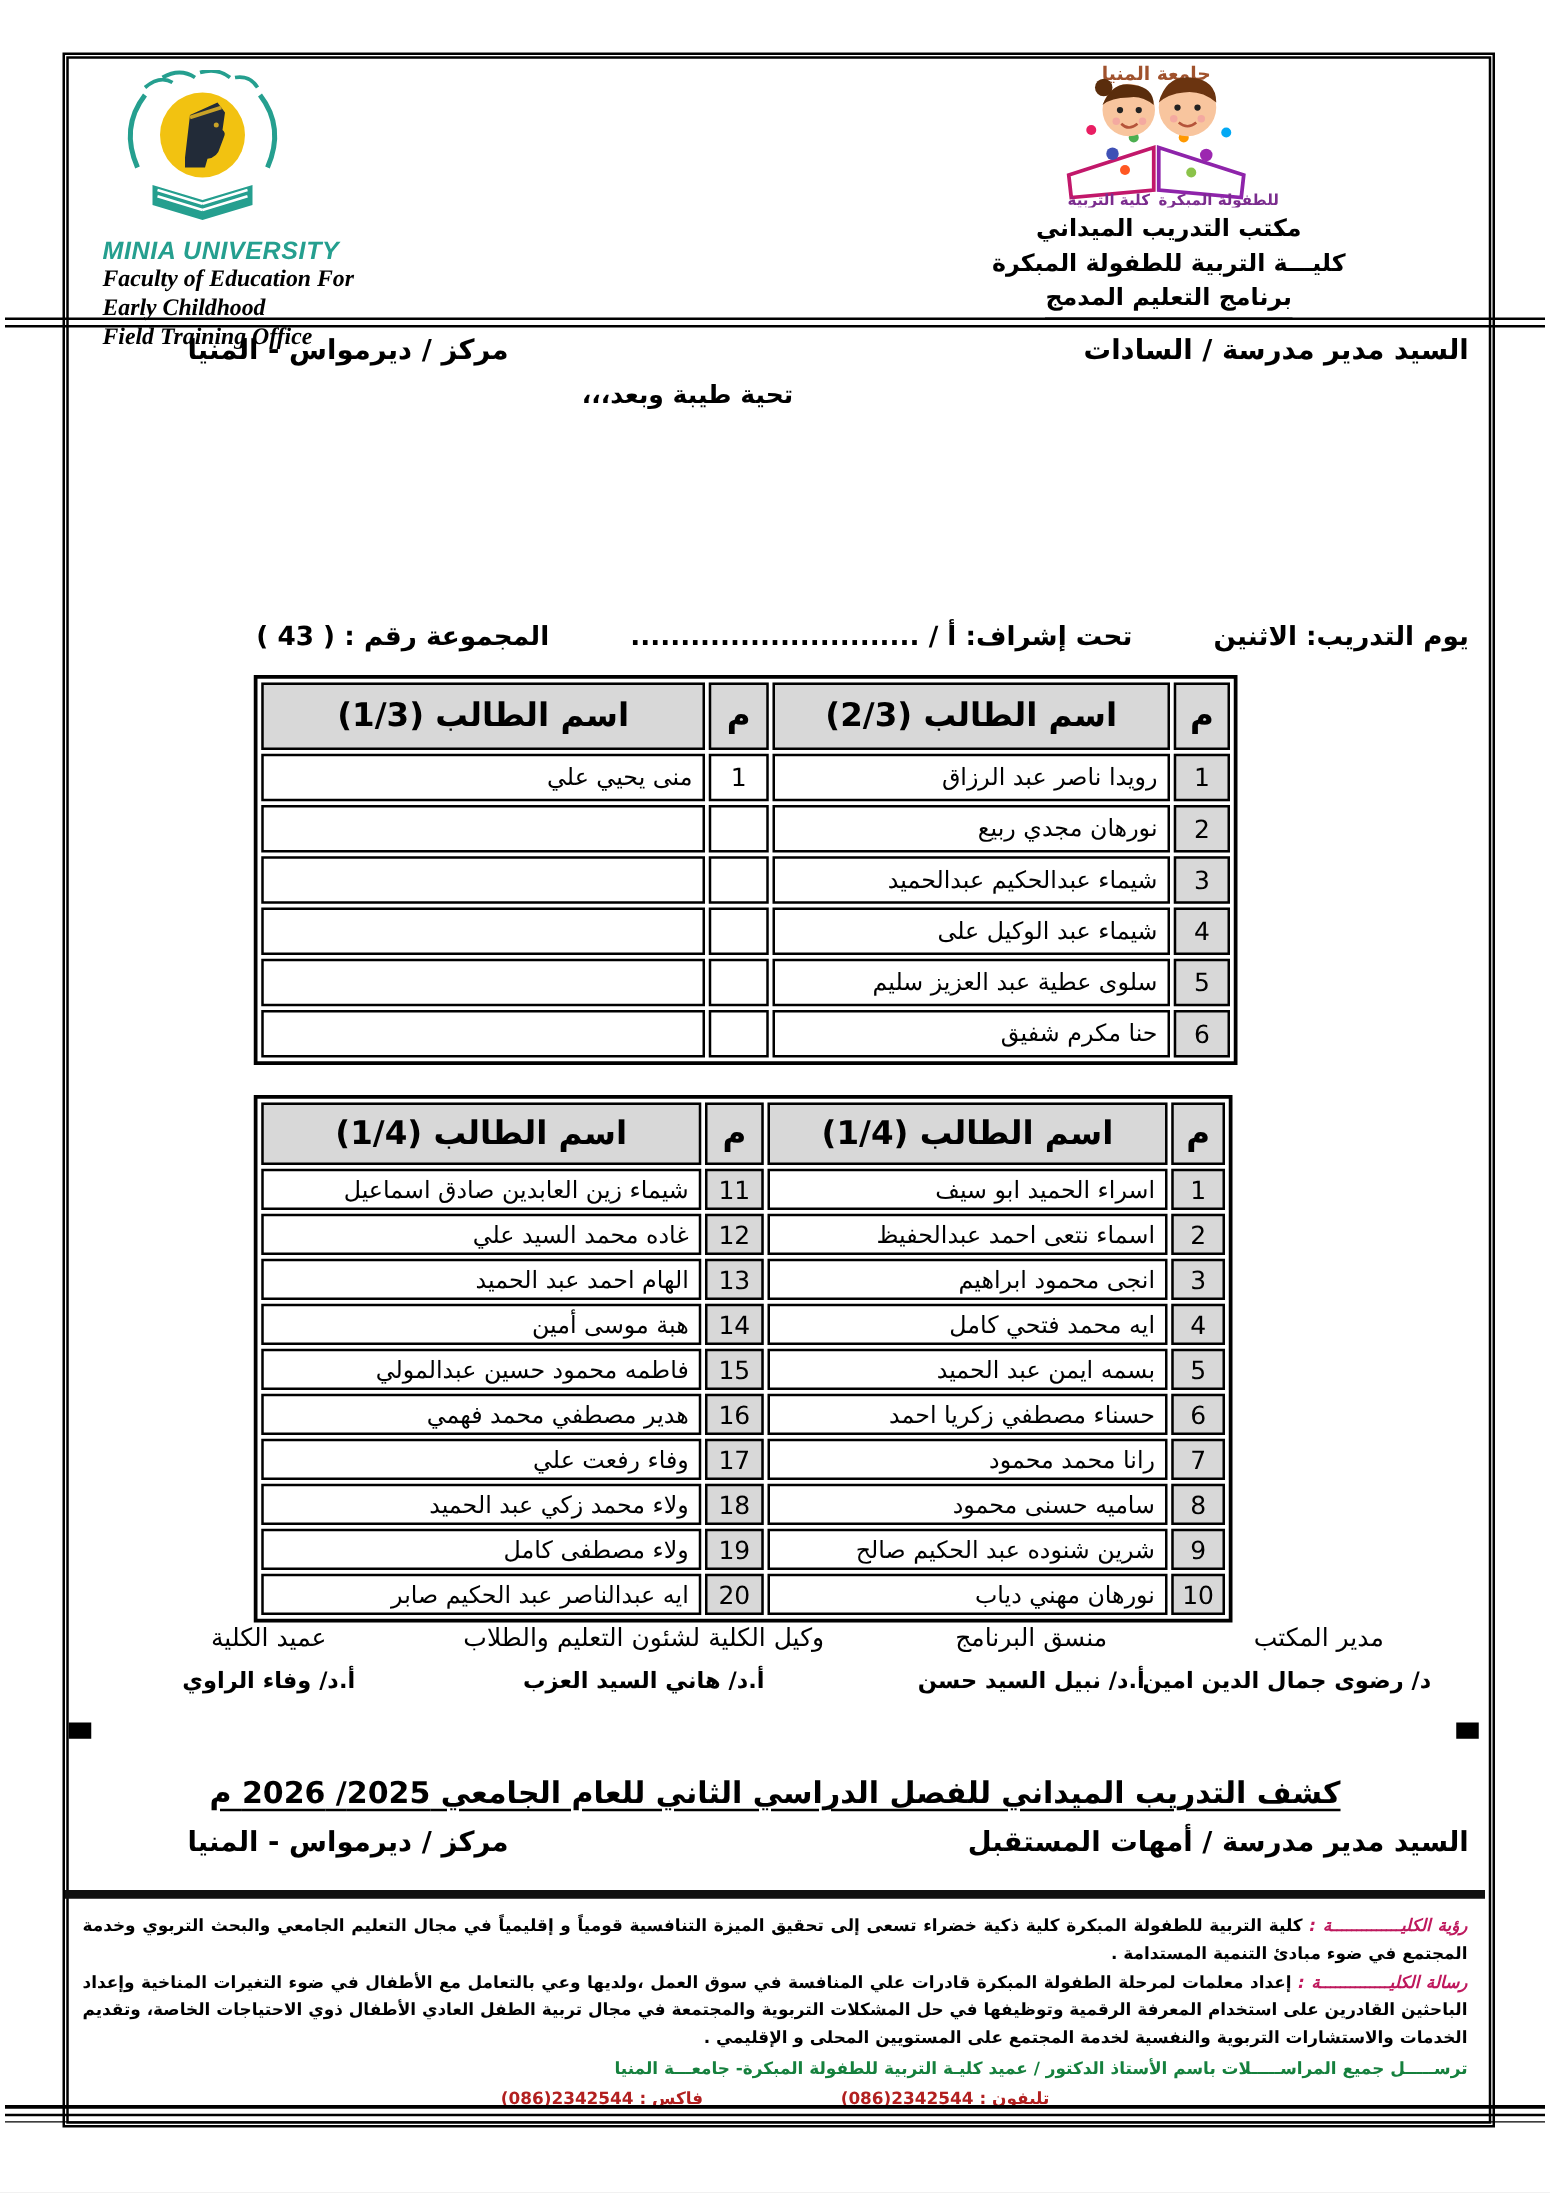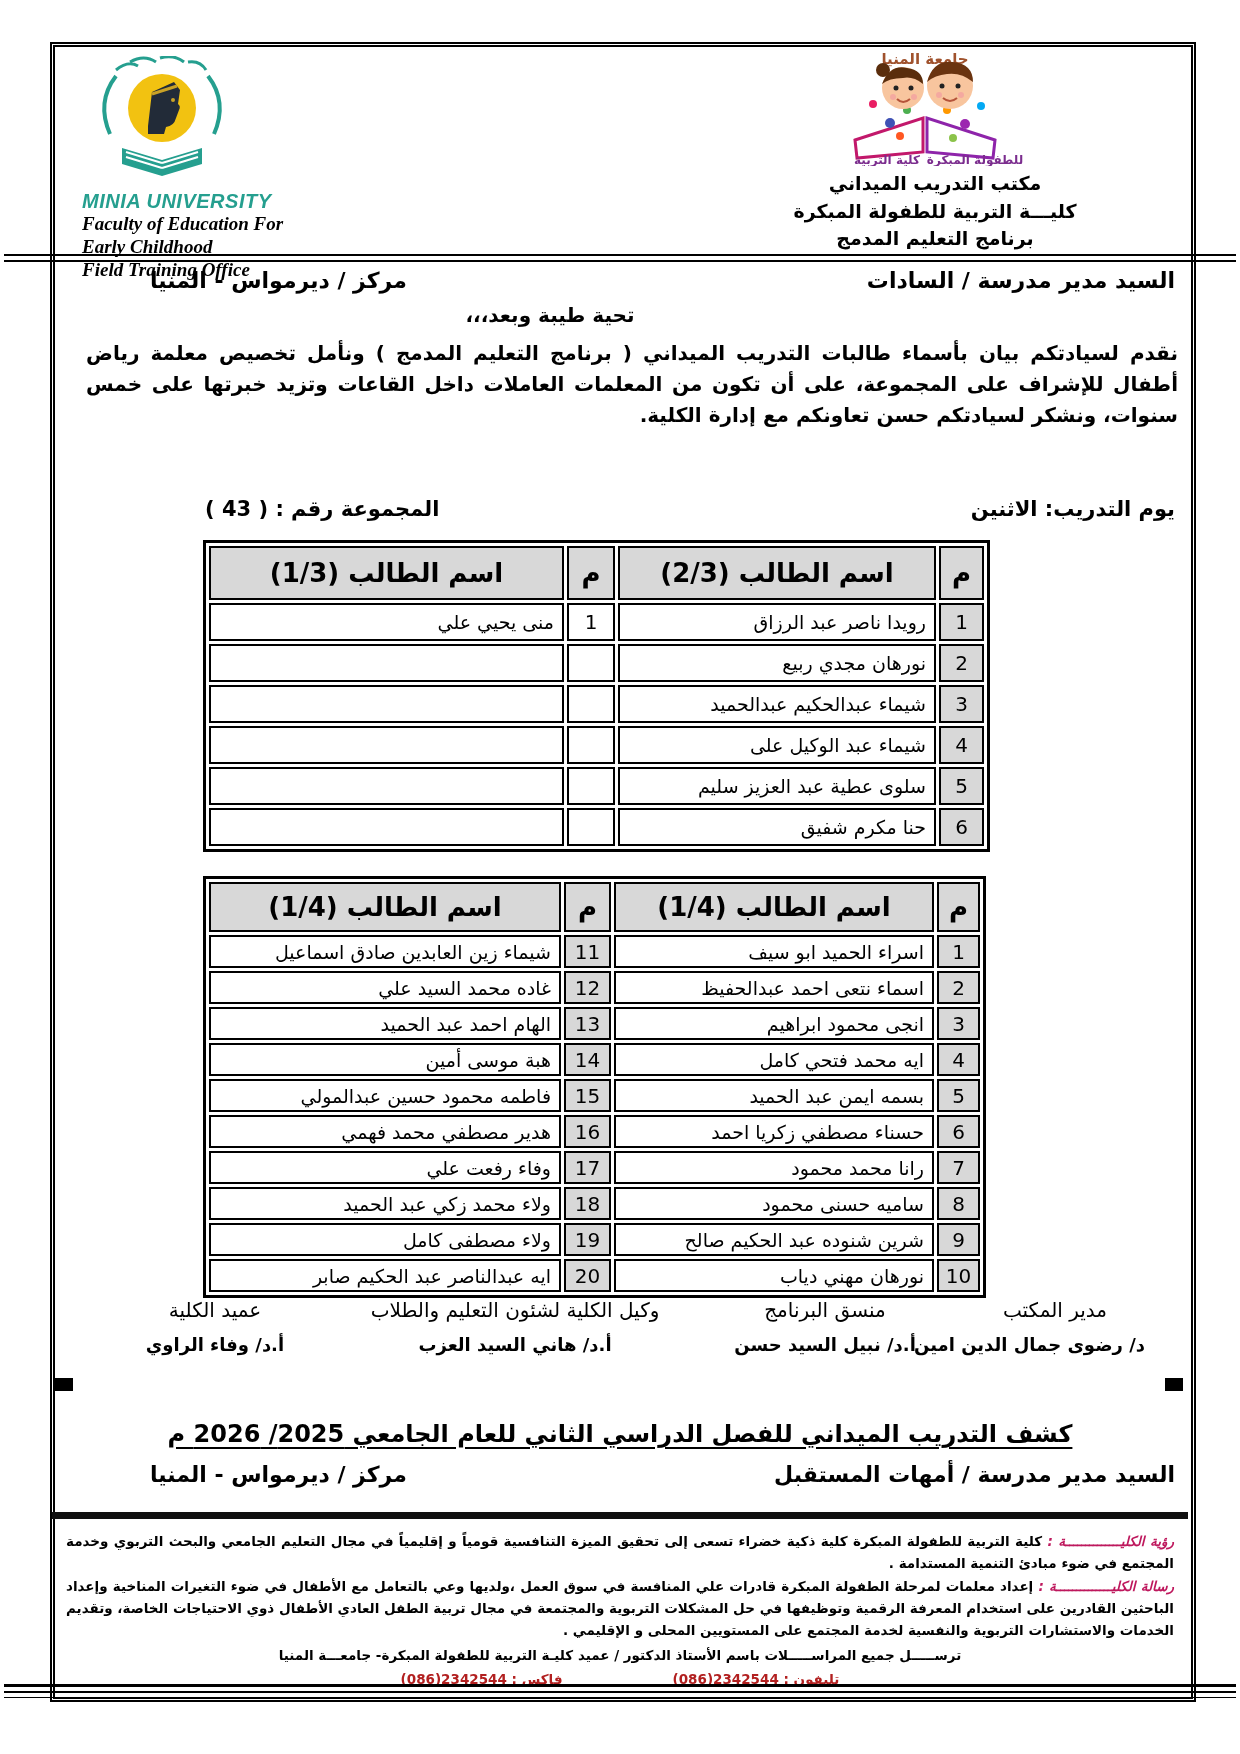--- a/index.html
+++ b/index.html
@@ -52,21 +52,21 @@
   .mark{position:absolute;width:18px;height:13px;background:#000;}
   
   .close-title{position:absolute;left:120px;top:1420px;width:1000px;text-align:center;
                direction:rtl;font-weight:bold;font-size:24px;text-decoration:underline;
                text-underline-offset:5px;white-space:nowrap;}
   .bar{position:absolute;left:52px;top:1512px;width:1136px;height:7px;background:#101010;}
   
   .foot{position:absolute;left:66px;top:1530px;width:1108px;direction:rtl;
         font-size:13.5px;font-weight:bold;line-height:1.65;text-align:justify;}
   .foot .lbl{color:#be185d;font-style:italic;}
-  .foot-red{color:#000000;text-align:center;margin-top:3px;}
+  .foot-red{color:#15803d;text-align:right;margin-top:3px;}
   .foot-phone{display:flex;direction:rtl;justify-content:center;gap:110px;
               color:#b22020;margin-top:1px;}
   .ltr{direction:ltr;unicode-bidi:embed;}
   .bline{position:absolute;left:4px;width:1232px;background:#000;}
   .b1{top:1684px;height:3px;}
   .b2{top:1691px;height:2px;}
   .b3{top:1697px;height:1px;}
 </style>
 </head>
 <body>
@@ -131,24 +131,24 @@
     <div><span class="prog">برنامج التعليم المدمج</span></div>
   </div>
 
   <div class="rule1"></div>
 
   <div class="addr addr1">
     <span>السيد مدير مدرسة  /   السادات</span>
     <span>مركز /  ديرمواس - المنيا</span>
   </div>
   <div class="greeting">تحية طيبة وبعد،،،</div>
-  <div class="body-par">نقدم لسيادتكم بيان بأسماء طالبات التدريب الميداني ( برنامج التعليم المدمج ) ونأمل تخصيص معلمة رياض أطفال للإشراف على المجموعة، على أن تكون من المعلمات العاملات داخل القاعات وتزيد خبرتها على خمس سنوات، ونشكر لسيادتكم حسن تعاونكم مع إدارة الكلية.</div>
 
   <div class="train">
     <span>يوم التدريب:  الاثنين</span>
+    <span>تحت إشراف: أ / .............................</span>
     <span>المجموعة رقم :   ( 43 )</span>
   </div>
 
   <table class="roster t1">
     <colgroup>
         <col style="width:45px">
         <col style="width:318px">
         <col style="width:48px">
         <col style="width:355px">
       </colgroup>

